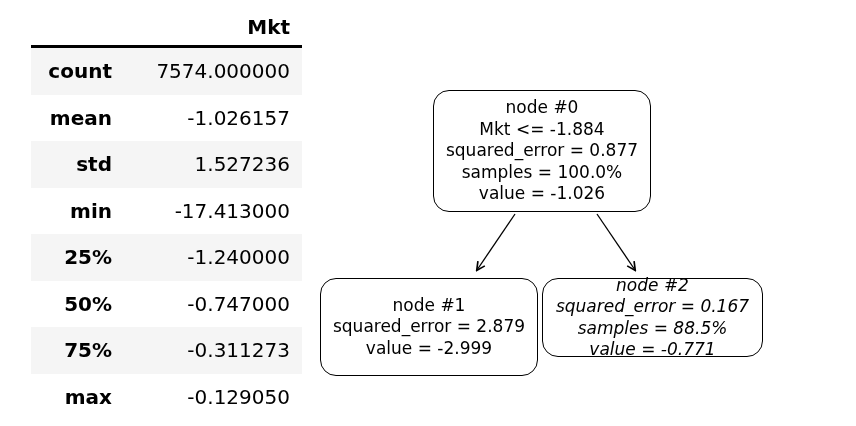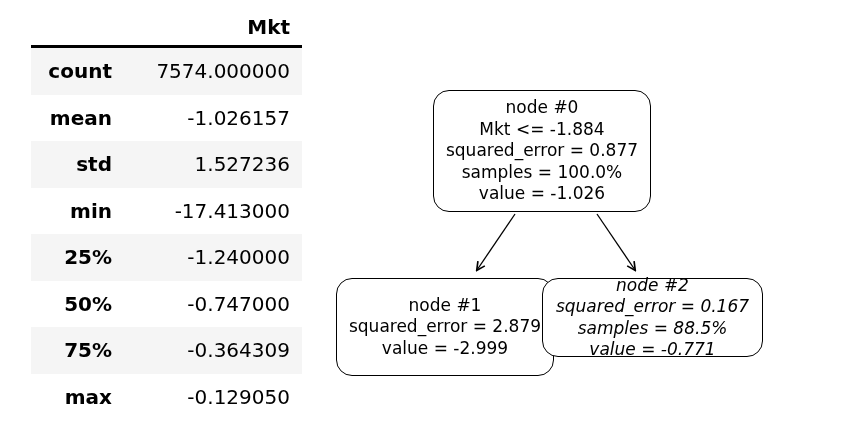--- a/index.html
+++ b/index.html
@@ -69,21 +69,21 @@
     display: flex;
     flex-direction: column;
     justify-content: center;
     align-items: center;
     text-align: center;
     font-size: 17px;
     line-height: 21.5px;
     white-space: nowrap;
   }
   .node-0 { left: 433px; top: 90px;  width: 218px; height: 122px; }
-  .node-1 { left: 336px; top: 278px; width: 218px; height: 98px; }
+  .node-1 { left: 320px; top: 278px; width: 218px; height: 98px; }
   .node-2 { left: 542px; top: 278px; width: 221px; height: 79px; font-style: italic; }
 
   .edges {
     position: absolute;
     left: 0;
     top: 0;
     pointer-events: none;
   }
 </style>
 </head>
@@ -115,21 +115,21 @@
     <div class="desc-row alt">
       <div class="row-label">25%</div>
       <div class="row-value">-1.240000</div>
     </div>
     <div class="desc-row">
       <div class="row-label">50%</div>
       <div class="row-value">-0.747000</div>
     </div>
     <div class="desc-row alt">
       <div class="row-label">75%</div>
-      <div class="row-value">-0.364309</div>
+      <div class="row-value">-0.311273</div>
     </div>
     <div class="desc-row">
       <div class="row-label">max</div>
       <div class="row-value">-0.129050</div>
     </div>
   </div>
 
   <svg class="edges" width="856" height="426">
     <defs>
       <marker id="arrowhead" viewBox="0 0 10 10" refX="8.5" refY="5" markerWidth="8" markerHeight="8" orient="auto-start-reverse">

